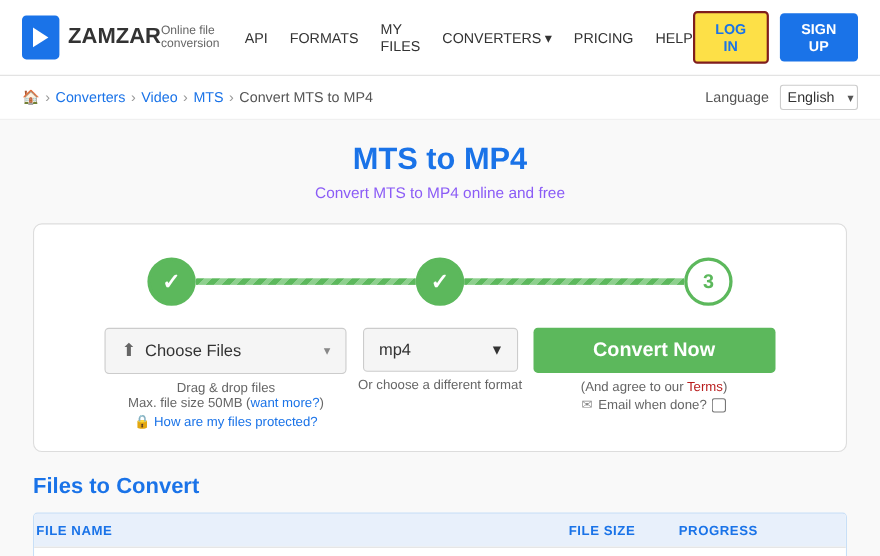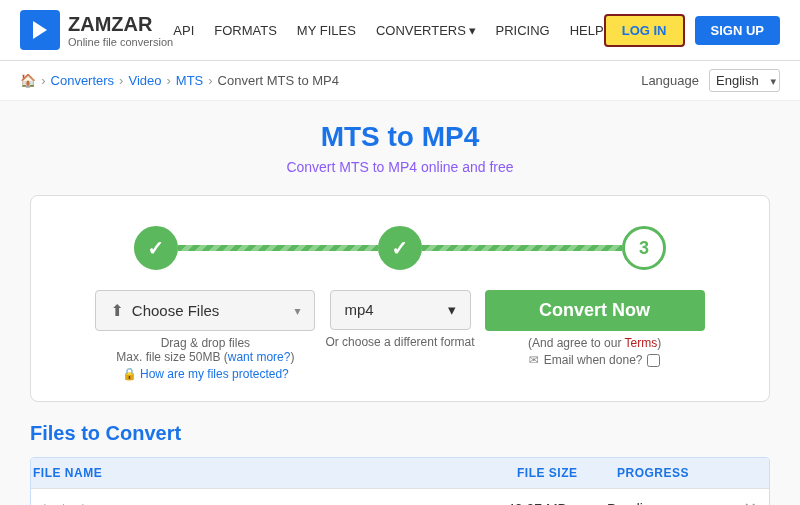--- a/index.html
+++ b/index.html
@@ -21,21 +21,21 @@
     .logo-icon {
       width: 40px;
       height: 40px;
       background: #1a73e8;
       display: flex;
       align-items: center;
       justify-content: center;
       border-radius: 4px;
     }
     .logo-icon svg { width: 24px; height: 24px; }
-    .logo-text { display: flex; flex-direction: column; }
+    .logo-text { display: flex; }
     .logo-name { font-size: 20px; font-weight: bold; color: #333; }
     .logo-sub { font-size: 11px; color: #666; }
 
     .nav {
       display: flex;
       align-items: center;
       gap: 20px;
     }
     .nav-item {
       font-size: 13px;
@@ -251,21 +251,21 @@
     }
 
     .format-wrap {
       display: flex;
       flex-direction: column;
       align-items: center;
       max-width: 160px;
     }
     .format-select-btn {
       display: flex;
-      align-items: flex-start;
+      align-items: center;
       justify-content: space-between;
       width: 141px;
       padding: 10px 14px;
       border: 1px solid #ccc;
       border-radius: 4px;
       background: #f5f5f5;
       cursor: pointer;
       font-size: 15px;
       color: #333;
     }

